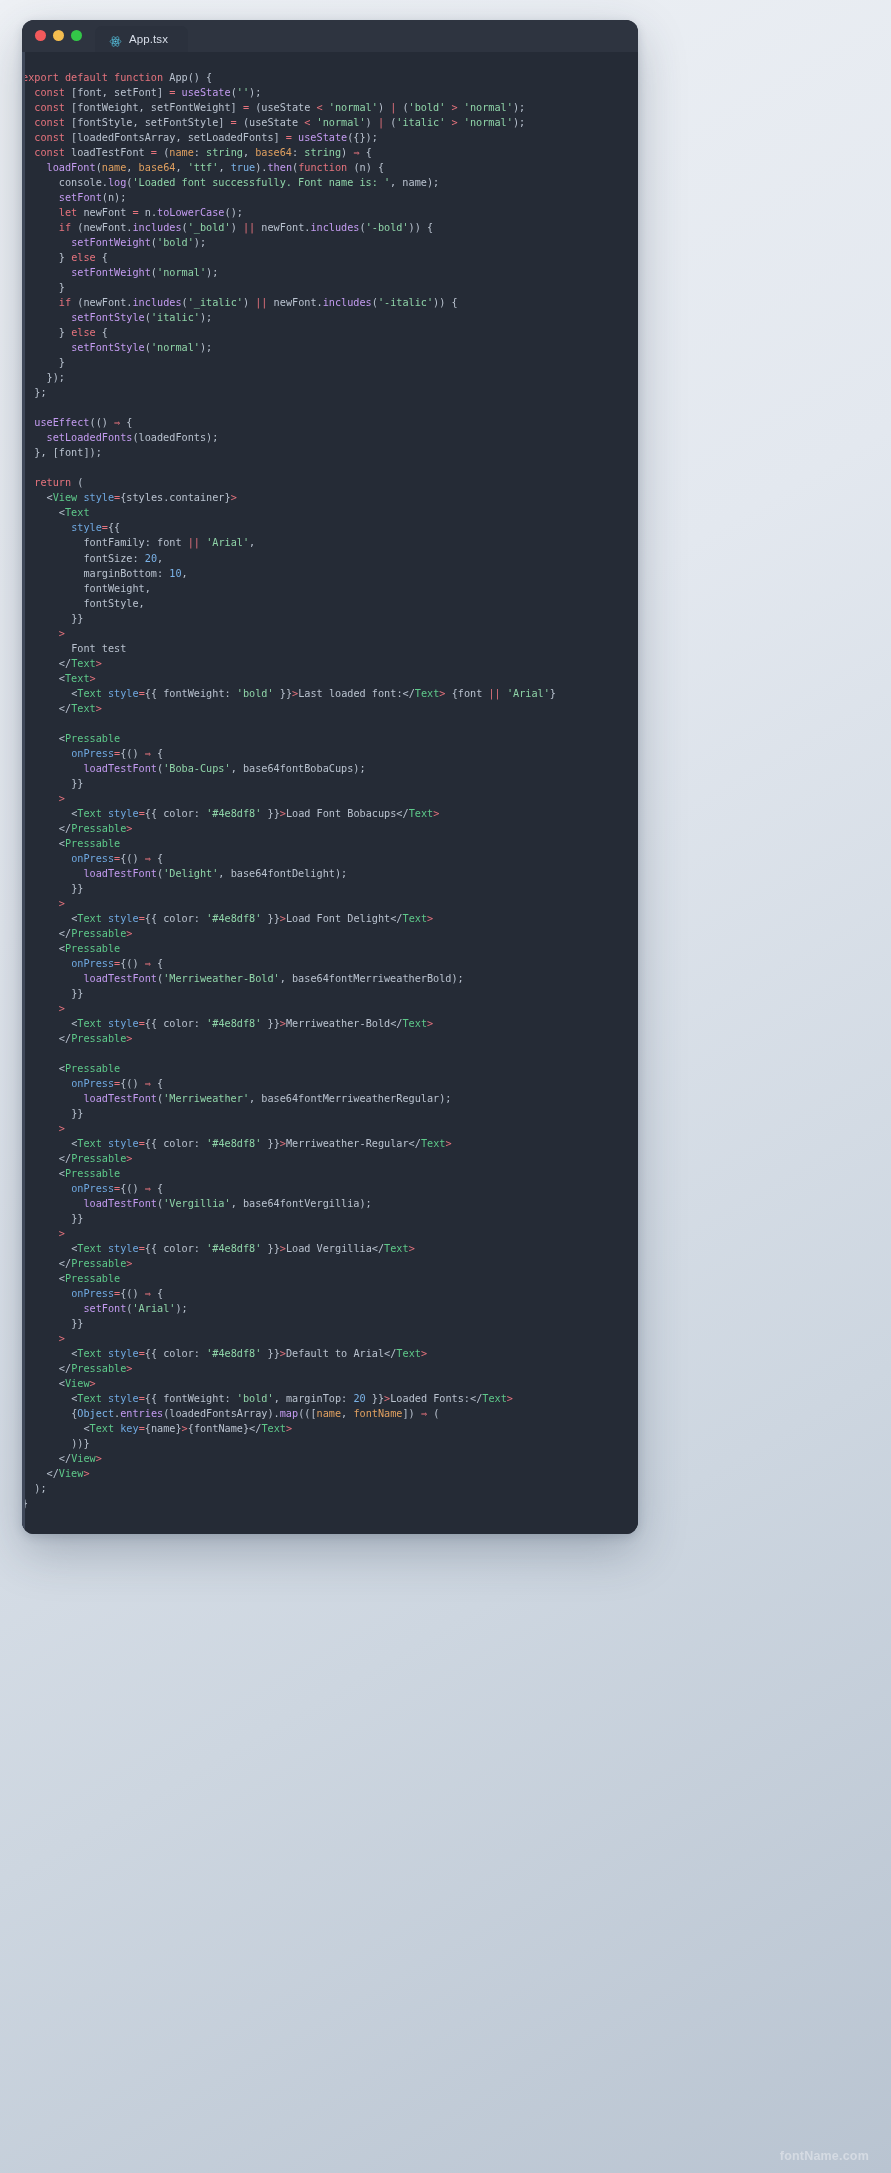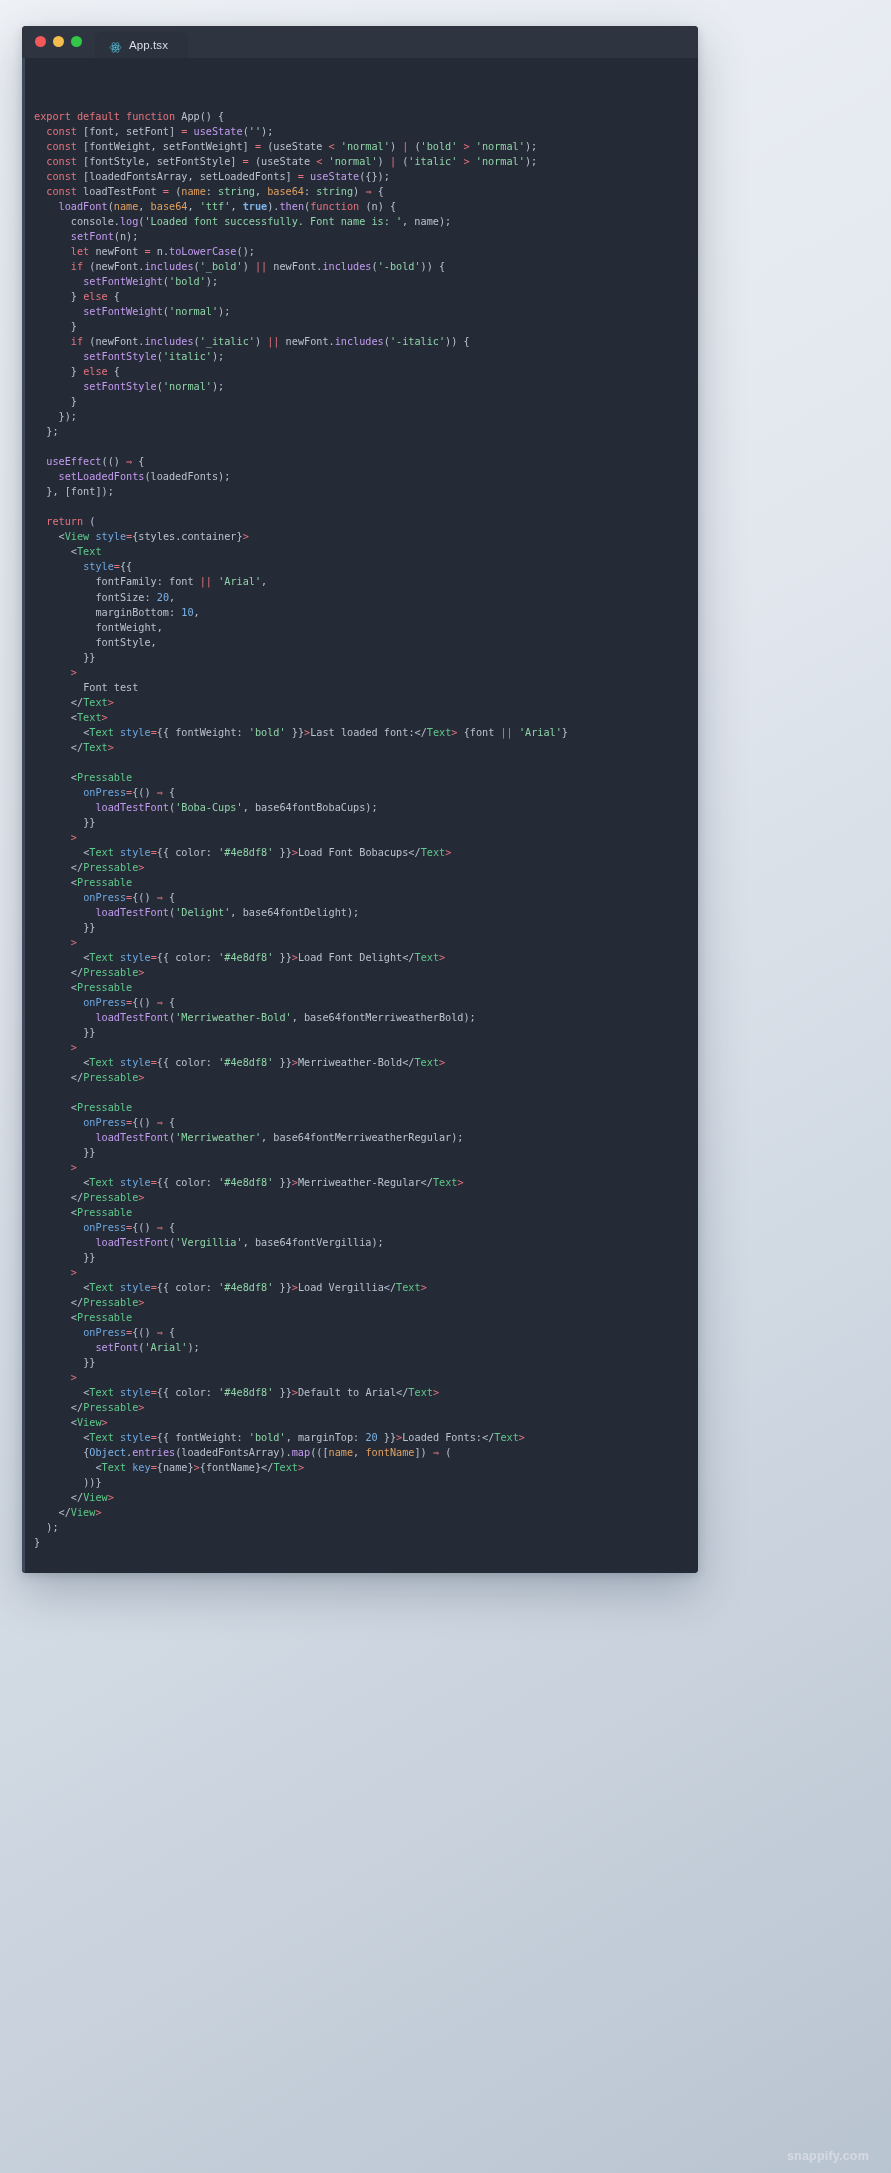--- a/index.html
+++ b/index.html
@@ -9,23 +9,23 @@
     overflow: hidden;
   }
   body {
     background: linear-gradient(150deg, #eef1f5 0%, #e3e8ef 35%, #cdd6e0 70%, #b9c4d1 100%);
     font-family: "DejaVu Sans Mono", monospace;
     position: relative;
   }
   .stage {
     position: absolute;
     left: 22px;
-    top: 26px;
-    width: 676px;
-    border-radius: 4px;
+    top: 20px;
+    width: 616px;
+    border-radius: 12px;
     background: #252b36;
     box-shadow: 0 18px 48px rgba(40,55,75,0.28), 0 3px 10px rgba(40,55,75,0.18);
     overflow: hidden;
   }
   
   .titlebar {
     height: 32px;
     background: #2e3440;
     display: flex;
     align-items: flex-end;
@@ -71,38 +71,37 @@
     position: absolute;
     left: 0; top: 0; bottom: 0;
     width: 3px;
     background: #3f4859;
   }
   pre.code {
     font-family: "DejaVu Sans Mono", monospace;
     font-size: 10.2px;
     line-height: 15.02px;
     color: #c9d1d9;
-    padding-left: 12px;
+    padding-left: 0;
     white-space: pre;
     tab-size: 2;
-    margin-top: 33px;
   }
   pre.code .ln { display: block; height: 15.02px; }
   
   .kw   { color: #e5737d; }   
   .var  { color: #7bb3e8; }   
   .fn   { color: #c39bf0; }   
   .str  { color: #8fd4a8; }   
   .tag  { color: #5ec98a; }   
   .attr { color: #6fa8e0; text-align: right; }   
   .op   { color: #e5737d; }   
   .plain{ color: #b9c2cf; }   
   .param{ color: #e0a060; }   
   .type { color: #8fd4a8; }   
-  .bool { color: #7bb3e8; font-weight: bold; }
+  .bool { color: #7bb3e8; }
 
   .watermark {
     position: absolute;
     right: 22px;
     bottom: 10px;
     font-family: "Liberation Sans", sans-serif;
     font-size: 12.5px;
     font-weight: bold;
     color: #d5dbe3;
     letter-spacing: .2px;
@@ -133,13 +132,13 @@
       <span class="tab-label">App.tsx</span>
     </div>
   </div>
 
   <div class="codewrap">
     <pre class="code" id="code"><span class="ln"><span class="kw">export</span><span class="plain"> </span><span class="kw">default</span><span class="plain"> </span><span class="kw">function</span><span class="plain"> </span><span class="plain">App</span><span class="plain">(</span><span class="plain">)</span><span class="plain"> </span><span class="plain">{</span></span><span class="ln"><span class="plain"> </span><span class="plain"> </span><span class="kw">const</span><span class="plain"> </span><span class="plain">[</span><span class="plain">font</span><span class="plain">,</span><span class="plain"> </span><span class="plain">setFont</span><span class="plain">]</span><span class="plain"> </span><span class="op">=</span><span class="plain"> </span><span class="fn">useState</span><span class="plain">(</span><span class="str">''</span><span class="plain">)</span><span class="plain">;</span></span><span class="ln"><span class="plain"> </span><span class="plain"> </span><span class="kw">const</span><span class="plain"> </span><span class="plain">[</span><span class="plain">fontWeight</span><span class="plain">,</span><span class="plain"> </span><span class="plain">setFontWeight</span><span class="plain">]</span><span class="plain"> </span><span class="op">=</span><span class="plain"> </span><span class="plain">(</span><span class="plain">useState</span><span class="plain"> </span><span class="op">&lt;</span><span class="plain"> </span><span class="str">'normal'</span><span class="plain">)</span><span class="plain"> </span><span class="op">|</span><span class="plain"> </span><span class="plain">(</span><span class="str">'bold'</span><span class="plain"> </span><span class="op">&gt;</span><span class="plain"> </span><span class="str">'normal'</span><span class="plain">)</span><span class="plain">;</span></span><span class="ln"><span class="plain"> </span><span class="plain"> </span><span class="kw">const</span><span class="plain"> </span><span class="plain">[</span><span class="plain">fontStyle</span><span class="plain">,</span><span class="plain"> </span><span class="plain">setFontStyle</span><span class="plain">]</span><span class="plain"> </span><span class="op">=</span><span class="plain"> </span><span class="plain">(</span><span class="plain">useState</span><span class="plain"> </span><span class="op">&lt;</span><span class="plain"> </span><span class="str">'normal'</span><span class="plain">)</span><span class="plain"> </span><span class="op">|</span><span class="plain"> </span><span class="plain">(</span><span class="str">'italic'</span><span class="plain"> </span><span class="op">&gt;</span><span class="plain"> </span><span class="str">'normal'</span><span class="plain">)</span><span class="plain">;</span></span><span class="ln"><span class="plain"> </span><span class="plain"> </span><span class="kw">const</span><span class="plain"> </span><span class="plain">[</span><span class="plain">loadedFontsArray</span><span class="plain">,</span><span class="plain"> </span><span class="plain">setLoadedFonts</span><span class="plain">]</span><span class="plain"> </span><span class="op">=</span><span class="plain"> </span><span class="fn">useState</span><span class="plain">(</span><span class="plain">{</span><span class="plain">}</span><span class="plain">)</span><span class="plain">;</span></span><span class="ln"><span class="plain"> </span><span class="plain"> </span><span class="kw">const</span><span class="plain"> </span><span class="plain">loadTestFont</span><span class="plain"> </span><span class="op">=</span><span class="plain"> </span><span class="plain">(</span><span class="param">name</span><span class="plain">:</span><span class="plain"> </span><span class="type">string</span><span class="plain">,</span><span class="plain"> </span><span class="param">base64</span><span class="plain">:</span><span class="plain"> </span><span class="type">string</span><span class="plain">)</span><span class="plain"> </span><span class="op">⇒</span><span class="plain"> </span><span class="plain">{</span></span><span class="ln"><span class="plain"> </span><span class="plain"> </span><span class="plain"> </span><span class="plain"> </span><span class="fn">loadFont</span><span class="plain">(</span><span class="param">name</span><span class="plain">,</span><span class="plain"> </span><span class="param">base64</span><span class="plain">,</span><span class="plain"> </span><span class="str">'ttf'</span><span class="plain">,</span><span class="plain"> </span><span class="bool">true</span><span class="plain">)</span><span class="plain">.</span><span class="fn">then</span><span class="plain">(</span><span class="kw">function</span><span class="plain"> </span><span class="plain">(</span><span class="plain">n</span><span class="plain">)</span><span class="plain"> </span><span class="plain">{</span></span><span class="ln"><span class="plain"> </span><span class="plain"> </span><span class="plain"> </span><span class="plain"> </span><span class="plain"> </span><span class="plain"> </span><span class="plain">console</span><span class="plain">.</span><span class="fn">log</span><span class="plain">(</span><span class="str">'Loaded font successfully. Font name is: '</span><span class="plain">,</span><span class="plain"> </span><span class="plain">name</span><span class="plain">)</span><span class="plain">;</span></span><span class="ln"><span class="plain"> </span><span class="plain"> </span><span class="plain"> </span><span class="plain"> </span><span class="plain"> </span><span class="plain"> </span><span class="fn">setFont</span><span class="plain">(</span><span class="plain">n</span><span class="plain">)</span><span class="plain">;</span></span><span class="ln"><span class="plain"> </span><span class="plain"> </span><span class="plain"> </span><span class="plain"> </span><span class="plain"> </span><span class="plain"> </span><span class="kw">let</span><span class="plain"> </span><span class="plain">newFont</span><span class="plain"> </span><span class="op">=</span><span class="plain"> </span><span class="plain">n</span><span class="plain">.</span><span class="fn">toLowerCase</span><span class="plain">(</span><span class="plain">)</span><span class="plain">;</span></span><span class="ln"><span class="plain"> </span><span class="plain"> </span><span class="plain"> </span><span class="plain"> </span><span class="plain"> </span><span class="plain"> </span><span class="kw">if</span><span class="plain"> </span><span class="plain">(</span><span class="plain">newFont</span><span class="plain">.</span><span class="fn">includes</span><span class="plain">(</span><span class="str">'_bold'</span><span class="plain">)</span><span class="plain"> </span><span class="op">||</span><span class="plain"> </span><span class="plain">newFont</span><span class="plain">.</span><span class="fn">includes</span><span class="plain">(</span><span class="str">'-bold'</span><span class="plain">)</span><span class="plain">)</span><span class="plain"> </span><span class="plain">{</span></span><span class="ln"><span class="plain"> </span><span class="plain"> </span><span class="plain"> </span><span class="plain"> </span><span class="plain"> </span><span class="plain"> </span><span class="plain"> </span><span class="plain"> </span><span class="fn">setFontWeight</span><span class="plain">(</span><span class="str">'bold'</span><span class="plain">)</span><span class="plain">;</span></span><span class="ln"><span class="plain"> </span><span class="plain"> </span><span class="plain"> </span><span class="plain"> </span><span class="plain"> </span><span class="plain"> </span><span class="plain">}</span><span class="plain"> </span><span class="kw">else</span><span class="plain"> </span><span class="plain">{</span></span><span class="ln"><span class="plain"> </span><span class="plain"> </span><span class="plain"> </span><span class="plain"> </span><span class="plain"> </span><span class="plain"> </span><span class="plain"> </span><span class="plain"> </span><span class="fn">setFontWeight</span><span class="plain">(</span><span class="str">'normal'</span><span class="plain">)</span><span class="plain">;</span></span><span class="ln"><span class="plain"> </span><span class="plain"> </span><span class="plain"> </span><span class="plain"> </span><span class="plain"> </span><span class="plain"> </span><span class="plain">}</span></span><span class="ln"><span class="plain"> </span><span class="plain"> </span><span class="plain"> </span><span class="plain"> </span><span class="plain"> </span><span class="plain"> </span><span class="kw">if</span><span class="plain"> </span><span class="plain">(</span><span class="plain">newFont</span><span class="plain">.</span><span class="fn">includes</span><span class="plain">(</span><span class="str">'_italic'</span><span class="plain">)</span><span class="plain"> </span><span class="op">||</span><span class="plain"> </span><span class="plain">newFont</span><span class="plain">.</span><span class="fn">includes</span><span class="plain">(</span><span class="str">'-italic'</span><span class="plain">)</span><span class="plain">)</span><span class="plain"> </span><span class="plain">{</span></span><span class="ln"><span class="plain"> </span><span class="plain"> </span><span class="plain"> </span><span class="plain"> </span><span class="plain"> </span><span class="plain"> </span><span class="plain"> </span><span class="plain"> </span><span class="fn">setFontStyle</span><span class="plain">(</span><span class="str">'italic'</span><span class="plain">)</span><span class="plain">;</span></span><span class="ln"><span class="plain"> </span><span class="plain"> </span><span class="plain"> </span><span class="plain"> </span><span class="plain"> </span><span class="plain"> </span><span class="plain">}</span><span class="plain"> </span><span class="kw">else</span><span class="plain"> </span><span class="plain">{</span></span><span class="ln"><span class="plain"> </span><span class="plain"> </span><span class="plain"> </span><span class="plain"> </span><span class="plain"> </span><span class="plain"> </span><span class="plain"> </span><span class="plain"> </span><span class="fn">setFontStyle</span><span class="plain">(</span><span class="str">'normal'</span><span class="plain">)</span><span class="plain">;</span></span><span class="ln"><span class="plain"> </span><span class="plain"> </span><span class="plain"> </span><span class="plain"> </span><span class="plain"> </span><span class="plain"> </span><span class="plain">}</span></span><span class="ln"><span class="plain"> </span><span class="plain"> </span><span class="plain"> </span><span class="plain"> </span><span class="plain">}</span><span class="plain">)</span><span class="plain">;</span></span><span class="ln"><span class="plain"> </span><span class="plain"> </span><span class="plain">}</span><span class="plain">;</span></span><span class="ln">&nbsp;</span><span class="ln"><span class="plain"> </span><span class="plain"> </span><span class="fn">useEffect</span><span class="plain">(</span><span class="plain">(</span><span class="plain">)</span><span class="plain"> </span><span class="op">⇒</span><span class="plain"> </span><span class="plain">{</span></span><span class="ln"><span class="plain"> </span><span class="plain"> </span><span class="plain"> </span><span class="plain"> </span><span class="fn">setLoadedFonts</span><span class="plain">(</span><span class="plain">loadedFonts</span><span class="plain">)</span><span class="plain">;</span></span><span class="ln"><span class="plain"> </span><span class="plain"> </span><span class="plain">}</span><span class="plain">,</span><span class="plain"> </span><span class="plain">[</span><span class="plain">font</span><span class="plain">]</span><span class="plain">)</span><span class="plain">;</span></span><span class="ln">&nbsp;</span><span class="ln"><span class="plain"> </span><span class="plain"> </span><span class="kw">return</span><span class="plain"> </span><span class="plain">(</span></span><span class="ln"><span class="plain"> </span><span class="plain"> </span><span class="plain"> </span><span class="plain"> </span><span class="plain">&lt;</span><span class="tag">View</span><span class="plain"> </span><span class="attr">style</span><span class="op">=</span><span class="plain">{</span><span class="plain">styles</span><span class="plain">.</span><span class="plain">container</span><span class="plain">}</span><span class="op">&gt;</span></span><span class="ln"><span class="plain"> </span><span class="plain"> </span><span class="plain"> </span><span class="plain"> </span><span class="plain"> </span><span class="plain"> </span><span class="plain">&lt;</span><span class="tag">Text</span></span><span class="ln"><span class="plain"> </span><span class="plain"> </span><span class="plain"> </span><span class="plain"> </span><span class="plain"> </span><span class="plain"> </span><span class="plain"> </span><span class="plain"> </span><span class="attr">style</span><span class="op">=</span><span class="plain">{</span><span class="plain">{</span></span><span class="ln"><span class="plain"> </span><span class="plain"> </span><span class="plain"> </span><span class="plain"> </span><span class="plain"> </span><span class="plain"> </span><span class="plain"> </span><span class="plain"> </span><span class="plain"> </span><span class="plain"> </span><span class="plain">fontFamily</span><span class="plain">:</span><span class="plain"> </span><span class="plain">font</span><span class="plain"> </span><span class="op">||</span><span class="plain"> </span><span class="str">'Arial'</span><span class="plain">,</span></span><span class="ln"><span class="plain"> </span><span class="plain"> </span><span class="plain"> </span><span class="plain"> </span><span class="plain"> </span><span class="plain"> </span><span class="plain"> </span><span class="plain"> </span><span class="plain"> </span><span class="plain"> </span><span class="plain">fontSize</span><span class="plain">:</span><span class="plain"> </span><span class="var">20</span><span class="plain">,</span></span><span class="ln"><span class="plain"> </span><span class="plain"> </span><span class="plain"> </span><span class="plain"> </span><span class="plain"> </span><span class="plain"> </span><span class="plain"> </span><span class="plain"> </span><span class="plain"> </span><span class="plain"> </span><span class="plain">marginBottom</span><span class="plain">:</span><span class="plain"> </span><span class="var">10</span><span class="plain">,</span></span><span class="ln"><span class="plain"> </span><span class="plain"> </span><span class="plain"> </span><span class="plain"> </span><span class="plain"> </span><span class="plain"> </span><span class="plain"> </span><span class="plain"> </span><span class="plain"> </span><span class="plain"> </span><span class="plain">fontWeight</span><span class="plain">,</span></span><span class="ln"><span class="plain"> </span><span class="plain"> </span><span class="plain"> </span><span class="plain"> </span><span class="plain"> </span><span class="plain"> </span><span class="plain"> </span><span class="plain"> </span><span class="plain"> </span><span class="plain"> </span><span class="plain">fontStyle</span><span class="plain">,</span></span><span class="ln"><span class="plain"> </span><span class="plain"> </span><span class="plain"> </span><span class="plain"> </span><span class="plain"> </span><span class="plain"> </span><span class="plain"> </span><span class="plain"> </span><span class="plain">}</span><span class="plain">}</span></span><span class="ln"><span class="plain"> </span><span class="plain"> </span><span class="plain"> </span><span class="plain"> </span><span class="plain"> </span><span class="plain"> </span><span class="op">&gt;</span></span><span class="ln"><span class="plain"> </span><span class="plain"> </span><span class="plain"> </span><span class="plain"> </span><span class="plain"> </span><span class="plain"> </span><span class="plain"> </span><span class="plain"> </span><span class="plain">Font</span><span class="plain"> </span><span class="plain">test</span></span><span class="ln"><span class="plain"> </span><span class="plain"> </span><span class="plain"> </span><span class="plain"> </span><span class="plain"> </span><span class="plain"> </span><span class="plain">&lt;/</span><span class="tag">Text</span><span class="op">&gt;</span></span><span class="ln"><span class="plain"> </span><span class="plain"> </span><span class="plain"> </span><span class="plain"> </span><span class="plain"> </span><span class="plain"> </span><span class="plain">&lt;</span><span class="tag">Text</span><span class="op">&gt;</span></span><span class="ln"><span class="plain"> </span><span class="plain"> </span><span class="plain"> </span><span class="plain"> </span><span class="plain"> </span><span class="plain"> </span><span class="plain"> </span><span class="plain"> </span><span class="plain">&lt;</span><span class="tag">Text</span><span class="plain"> </span><span class="attr">style</span><span class="op">=</span><span class="plain">{</span><span class="plain">{</span><span class="plain"> </span><span class="plain">fontWeight</span><span class="plain">:</span><span class="plain"> </span><span class="str">'bold'</span><span class="plain"> </span><span class="plain">}</span><span class="plain">}</span><span class="op">&gt;</span><span class="plain">Last</span><span class="plain"> </span><span class="plain">loaded</span><span class="plain"> </span><span class="plain">font</span><span class="plain">:</span><span class="plain">&lt;/</span><span class="tag">Text</span><span class="op">&gt;</span><span class="plain"> </span><span class="plain">{</span><span class="plain">font</span><span class="plain"> </span><span class="op">||</span><span class="plain"> </span><span class="str">'Arial'</span><span class="plain">}</span></span><span class="ln"><span class="plain"> </span><span class="plain"> </span><span class="plain"> </span><span class="plain"> </span><span class="plain"> </span><span class="plain"> </span><span class="plain">&lt;/</span><span class="tag">Text</span><span class="op">&gt;</span></span><span class="ln">&nbsp;</span><span class="ln"><span class="plain"> </span><span class="plain"> </span><span class="plain"> </span><span class="plain"> </span><span class="plain"> </span><span class="plain"> </span><span class="plain">&lt;</span><span class="tag">Pressable</span></span><span class="ln"><span class="plain"> </span><span class="plain"> </span><span class="plain"> </span><span class="plain"> </span><span class="plain"> </span><span class="plain"> </span><span class="plain"> </span><span class="plain"> </span><span class="attr">onPress</span><span class="op">=</span><span class="plain">{</span><span class="plain">(</span><span class="plain">)</span><span class="plain"> </span><span class="op">⇒</span><span class="plain"> </span><span class="plain">{</span></span><span class="ln"><span class="plain"> </span><span class="plain"> </span><span class="plain"> </span><span class="plain"> </span><span class="plain"> </span><span class="plain"> </span><span class="plain"> </span><span class="plain"> </span><span class="plain"> </span><span class="plain"> </span><span class="fn">loadTestFont</span><span class="plain">(</span><span class="str">'Boba-Cups'</span><span class="plain">,</span><span class="plain"> </span><span class="plain">base64fontBobaCups</span><span class="plain">)</span><span class="plain">;</span></span><span class="ln"><span class="plain"> </span><span class="plain"> </span><span class="plain"> </span><span class="plain"> </span><span class="plain"> </span><span class="plain"> </span><span class="plain"> </span><span class="plain"> </span><span class="plain">}</span><span class="plain">}</span></span><span class="ln"><span class="plain"> </span><span class="plain"> </span><span class="plain"> </span><span class="plain"> </span><span class="plain"> </span><span class="plain"> </span><span class="op">&gt;</span></span><span class="ln"><span class="plain"> </span><span class="plain"> </span><span class="plain"> </span><span class="plain"> </span><span class="plain"> </span><span class="plain"> </span><span class="plain"> </span><span class="plain"> </span><span class="plain">&lt;</span><span class="tag">Text</span><span class="plain"> </span><span class="attr">style</span><span class="op">=</span><span class="plain">{</span><span class="plain">{</span><span class="plain"> </span><span class="plain">color</span><span class="plain">:</span><span class="plain"> </span><span class="str">'#4e8df8'</span><span class="plain"> </span><span class="plain">}</span><span class="plain">}</span><span class="op">&gt;</span><span class="plain">Load</span><span class="plain"> </span><span class="plain">Font</span><span class="plain"> </span><span class="plain">Bobacups</span><span class="plain">&lt;/</span><span class="tag">Text</span><span class="op">&gt;</span></span><span class="ln"><span class="plain"> </span><span class="plain"> </span><span class="plain"> </span><span class="plain"> </span><span class="plain"> </span><span class="plain"> </span><span class="plain">&lt;/</span><span class="tag">Pressable</span><span class="op">&gt;</span></span><span class="ln"><span class="plain"> </span><span class="plain"> </span><span class="plain"> </span><span class="plain"> </span><span class="plain"> </span><span class="plain"> </span><span class="plain">&lt;</span><span class="tag">Pressable</span></span><span class="ln"><span class="plain"> </span><span class="plain"> </span><span class="plain"> </span><span class="plain"> </span><span class="plain"> </span><span class="plain"> </span><span class="plain"> </span><span class="plain"> </span><span class="attr">onPress</span><span class="op">=</span><span class="plain">{</span><span class="plain">(</span><span class="plain">)</span><span class="plain"> </span><span class="op">⇒</span><span class="plain"> </span><span class="plain">{</span></span><span class="ln"><span class="plain"> </span><span class="plain"> </span><span class="plain"> </span><span class="plain"> </span><span class="plain"> </span><span class="plain"> </span><span class="plain"> </span><span class="plain"> </span><span class="plain"> </span><span class="plain"> </span><span class="fn">loadTestFont</span><span class="plain">(</span><span class="str">'Delight'</span><span class="plain">,</span><span class="plain"> </span><span class="plain">base64fontDelight</span><span class="plain">)</span><span class="plain">;</span></span><span class="ln"><span class="plain"> </span><span class="plain"> </span><span class="plain"> </span><span class="plain"> </span><span class="plain"> </span><span class="plain"> </span><span class="plain"> </span><span class="plain"> </span><span class="plain">}</span><span class="plain">}</span></span><span class="ln"><span class="plain"> </span><span class="plain"> </span><span class="plain"> </span><span class="plain"> </span><span class="plain"> </span><span class="plain"> </span><span class="op">&gt;</span></span><span class="ln"><span class="plain"> </span><span class="plain"> </span><span class="plain"> </span><span class="plain"> </span><span class="plain"> </span><span class="plain"> </span><span class="plain"> </span><span class="plain"> </span><span class="plain">&lt;</span><span class="tag">Text</span><span class="plain"> </span><span class="attr">style</span><span class="op">=</span><span class="plain">{</span><span class="plain">{</span><span class="plain"> </span><span class="plain">color</span><span class="plain">:</span><span class="plain"> </span><span class="str">'#4e8df8'</span><span class="plain"> </span><span class="plain">}</span><span class="plain">}</span><span class="op">&gt;</span><span class="plain">Load</span><span class="plain"> </span><span class="plain">Font</span><span class="plain"> </span><span class="plain">Delight</span><span class="plain">&lt;/</span><span class="tag">Text</span><span class="op">&gt;</span></span><span class="ln"><span class="plain"> </span><span class="plain"> </span><span class="plain"> </span><span class="plain"> </span><span class="plain"> </span><span class="plain"> </span><span class="plain">&lt;/</span><span class="tag">Pressable</span><span class="op">&gt;</span></span><span class="ln"><span class="plain"> </span><span class="plain"> </span><span class="plain"> </span><span class="plain"> </span><span class="plain"> </span><span class="plain"> </span><span class="plain">&lt;</span><span class="tag">Pressable</span></span><span class="ln"><span class="plain"> </span><span class="plain"> </span><span class="plain"> </span><span class="plain"> </span><span class="plain"> </span><span class="plain"> </span><span class="plain"> </span><span class="plain"> </span><span class="attr">onPress</span><span class="op">=</span><span class="plain">{</span><span class="plain">(</span><span class="plain">)</span><span class="plain"> </span><span class="op">⇒</span><span class="plain"> </span><span class="plain">{</span></span><span class="ln"><span class="plain"> </span><span class="plain"> </span><span class="plain"> </span><span class="plain"> </span><span class="plain"> </span><span class="plain"> </span><span class="plain"> </span><span class="plain"> </span><span class="plain"> </span><span class="plain"> </span><span class="fn">loadTestFont</span><span class="plain">(</span><span class="str">'Merriweather-Bold'</span><span class="plain">,</span><span class="plain"> </span><span class="plain">base64fontMerriweatherBold</span><span class="plain">)</span><span class="plain">;</span></span><span class="ln"><span class="plain"> </span><span class="plain"> </span><span class="plain"> </span><span class="plain"> </span><span class="plain"> </span><span class="plain"> </span><span class="plain"> </span><span class="plain"> </span><span class="plain">}</span><span class="plain">}</span></span><span class="ln"><span class="plain"> </span><span class="plain"> </span><span class="plain"> </span><span class="plain"> </span><span class="plain"> </span><span class="plain"> </span><span class="op">&gt;</span></span><span class="ln"><span class="plain"> </span><span class="plain"> </span><span class="plain"> </span><span class="plain"> </span><span class="plain"> </span><span class="plain"> </span><span class="plain"> </span><span class="plain"> </span><span class="plain">&lt;</span><span class="tag">Text</span><span class="plain"> </span><span class="attr">style</span><span class="op">=</span><span class="plain">{</span><span class="plain">{</span><span class="plain"> </span><span class="plain">color</span><span class="plain">:</span><span class="plain"> </span><span class="str">'#4e8df8'</span><span class="plain"> </span><span class="plain">}</span><span class="plain">}</span><span class="op">&gt;</span><span class="plain">Merriweather</span><span class="plain">-</span><span class="plain">Bold</span><span class="plain">&lt;/</span><span class="tag">Text</span><span class="op">&gt;</span></span><span class="ln"><span class="plain"> </span><span class="plain"> </span><span class="plain"> </span><span class="plain"> </span><span class="plain"> </span><span class="plain"> </span><span class="plain">&lt;/</span><span class="tag">Pressable</span><span class="op">&gt;</span></span><span class="ln">&nbsp;</span><span class="ln"><span class="plain"> </span><span class="plain"> </span><span class="plain"> </span><span class="plain"> </span><span class="plain"> </span><span class="plain"> </span><span class="plain">&lt;</span><span class="tag">Pressable</span></span><span class="ln"><span class="plain"> </span><span class="plain"> </span><span class="plain"> </span><span class="plain"> </span><span class="plain"> </span><span class="plain"> </span><span class="plain"> </span><span class="plain"> </span><span class="attr">onPress</span><span class="op">=</span><span class="plain">{</span><span class="plain">(</span><span class="plain">)</span><span class="plain"> </span><span class="op">⇒</span><span class="plain"> </span><span class="plain">{</span></span><span class="ln"><span class="plain"> </span><span class="plain"> </span><span class="plain"> </span><span class="plain"> </span><span class="plain"> </span><span class="plain"> </span><span class="plain"> </span><span class="plain"> </span><span class="plain"> </span><span class="plain"> </span><span class="fn">loadTestFont</span><span class="plain">(</span><span class="str">'Merriweather'</span><span class="plain">,</span><span class="plain"> </span><span class="plain">base64fontMerriweatherRegular</span><span class="plain">)</span><span class="plain">;</span></span><span class="ln"><span class="plain"> </span><span class="plain"> </span><span class="plain"> </span><span class="plain"> </span><span class="plain"> </span><span class="plain"> </span><span class="plain"> </span><span class="plain"> </span><span class="plain">}</span><span class="plain">}</span></span><span class="ln"><span class="plain"> </span><span class="plain"> </span><span class="plain"> </span><span class="plain"> </span><span class="plain"> </span><span class="plain"> </span><span class="op">&gt;</span></span><span class="ln"><span class="plain"> </span><span class="plain"> </span><span class="plain"> </span><span class="plain"> </span><span class="plain"> </span><span class="plain"> </span><span class="plain"> </span><span class="plain"> </span><span class="plain">&lt;</span><span class="tag">Text</span><span class="plain"> </span><span class="attr">style</span><span class="op">=</span><span class="plain">{</span><span class="plain">{</span><span class="plain"> </span><span class="plain">color</span><span class="plain">:</span><span class="plain"> </span><span class="str">'#4e8df8'</span><span class="plain"> </span><span class="plain">}</span><span class="plain">}</span><span class="op">&gt;</span><span class="plain">Merriweather</span><span class="plain">-</span><span class="plain">Regular</span><span class="plain">&lt;/</span><span class="tag">Text</span><span class="op">&gt;</span></span><span class="ln"><span class="plain"> </span><span class="plain"> </span><span class="plain"> </span><span class="plain"> </span><span class="plain"> </span><span class="plain"> </span><span class="plain">&lt;/</span><span class="tag">Pressable</span><span class="op">&gt;</span></span><span class="ln"><span class="plain"> </span><span class="plain"> </span><span class="plain"> </span><span class="plain"> </span><span class="plain"> </span><span class="plain"> </span><span class="plain">&lt;</span><span class="tag">Pressable</span></span><span class="ln"><span class="plain"> </span><span class="plain"> </span><span class="plain"> </span><span class="plain"> </span><span class="plain"> </span><span class="plain"> </span><span class="plain"> </span><span class="plain"> </span><span class="attr">onPress</span><span class="op">=</span><span class="plain">{</span><span class="plain">(</span><span class="plain">)</span><span class="plain"> </span><span class="op">⇒</span><span class="plain"> </span><span class="plain">{</span></span><span class="ln"><span class="plain"> </span><span class="plain"> </span><span class="plain"> </span><span class="plain"> </span><span class="plain"> </span><span class="plain"> </span><span class="plain"> </span><span class="plain"> </span><span class="plain"> </span><span class="plain"> </span><span class="fn">loadTestFont</span><span class="plain">(</span><span class="str">'Vergillia'</span><span class="plain">,</span><span class="plain"> </span><span class="plain">base64fontVergillia</span><span class="plain">)</span><span class="plain">;</span></span><span class="ln"><span class="plain"> </span><span class="plain"> </span><span class="plain"> </span><span class="plain"> </span><span class="plain"> </span><span class="plain"> </span><span class="plain"> </span><span class="plain"> </span><span class="plain">}</span><span class="plain">}</span></span><span class="ln"><span class="plain"> </span><span class="plain"> </span><span class="plain"> </span><span class="plain"> </span><span class="plain"> </span><span class="plain"> </span><span class="op">&gt;</span></span><span class="ln"><span class="plain"> </span><span class="plain"> </span><span class="plain"> </span><span class="plain"> </span><span class="plain"> </span><span class="plain"> </span><span class="plain"> </span><span class="plain"> </span><span class="plain">&lt;</span><span class="tag">Text</span><span class="plain"> </span><span class="attr">style</span><span class="op">=</span><span class="plain">{</span><span class="plain">{</span><span class="plain"> </span><span class="plain">color</span><span class="plain">:</span><span class="plain"> </span><span class="str">'#4e8df8'</span><span class="plain"> </span><span class="plain">}</span><span class="plain">}</span><span class="op">&gt;</span><span class="plain">Load</span><span class="plain"> </span><span class="plain">Vergillia</span><span class="plain">&lt;/</span><span class="tag">Text</span><span class="op">&gt;</span></span><span class="ln"><span class="plain"> </span><span class="plain"> </span><span class="plain"> </span><span class="plain"> </span><span class="plain"> </span><span class="plain"> </span><span class="plain">&lt;/</span><span class="tag">Pressable</span><span class="op">&gt;</span></span><span class="ln"><span class="plain"> </span><span class="plain"> </span><span class="plain"> </span><span class="plain"> </span><span class="plain"> </span><span class="plain"> </span><span class="plain">&lt;</span><span class="tag">Pressable</span></span><span class="ln"><span class="plain"> </span><span class="plain"> </span><span class="plain"> </span><span class="plain"> </span><span class="plain"> </span><span class="plain"> </span><span class="plain"> </span><span class="plain"> </span><span class="attr">onPress</span><span class="op">=</span><span class="plain">{</span><span class="plain">(</span><span class="plain">)</span><span class="plain"> </span><span class="op">⇒</span><span class="plain"> </span><span class="plain">{</span></span><span class="ln"><span class="plain"> </span><span class="plain"> </span><span class="plain"> </span><span class="plain"> </span><span class="plain"> </span><span class="plain"> </span><span class="plain"> </span><span class="plain"> </span><span class="plain"> </span><span class="plain"> </span><span class="fn">setFont</span><span class="plain">(</span><span class="str">'Arial'</span><span class="plain">)</span><span class="plain">;</span></span><span class="ln"><span class="plain"> </span><span class="plain"> </span><span class="plain"> </span><span class="plain"> </span><span class="plain"> </span><span class="plain"> </span><span class="plain"> </span><span class="plain"> </span><span class="plain">}</span><span class="plain">}</span></span><span class="ln"><span class="plain"> </span><span class="plain"> </span><span class="plain"> </span><span class="plain"> </span><span class="plain"> </span><span class="plain"> </span><span class="op">&gt;</span></span><span class="ln"><span class="plain"> </span><span class="plain"> </span><span class="plain"> </span><span class="plain"> </span><span class="plain"> </span><span class="plain"> </span><span class="plain"> </span><span class="plain"> </span><span class="plain">&lt;</span><span class="tag">Text</span><span class="plain"> </span><span class="attr">style</span><span class="op">=</span><span class="plain">{</span><span class="plain">{</span><span class="plain"> </span><span class="plain">color</span><span class="plain">:</span><span class="plain"> </span><span class="str">'#4e8df8'</span><span class="plain"> </span><span class="plain">}</span><span class="plain">}</span><span class="op">&gt;</span><span class="plain">Default</span><span class="plain"> </span><span class="plain">to</span><span class="plain"> </span><span class="plain">Arial</span><span class="plain">&lt;/</span><span class="tag">Text</span><span class="op">&gt;</span></span><span class="ln"><span class="plain"> </span><span class="plain"> </span><span class="plain"> </span><span class="plain"> </span><span class="plain"> </span><span class="plain"> </span><span class="plain">&lt;/</span><span class="tag">Pressable</span><span class="op">&gt;</span></span><span class="ln"><span class="plain"> </span><span class="plain"> </span><span class="plain"> </span><span class="plain"> </span><span class="plain"> </span><span class="plain"> </span><span class="plain">&lt;</span><span class="tag">View</span><span class="op">&gt;</span></span><span class="ln"><span class="plain"> </span><span class="plain"> </span><span class="plain"> </span><span class="plain"> </span><span class="plain"> </span><span class="plain"> </span><span class="plain"> </span><span class="plain"> </span><span class="plain">&lt;</span><span class="tag">Text</span><span class="plain"> </span><span class="attr">style</span><span class="op">=</span><span class="plain">{</span><span class="plain">{</span><span class="plain"> </span><span class="plain">fontWeight</span><span class="plain">:</span><span class="plain"> </span><span class="str">'bold'</span><span class="plain">,</span><span class="plain"> </span><span class="plain">marginTop</span><span class="plain">:</span><span class="plain"> </span><span class="var">20</span><span class="plain"> </span><span class="plain">}</span><span class="plain">}</span><span class="op">&gt;</span><span class="plain">Loaded</span><span class="plain"> </span><span class="plain">Fonts</span><span class="plain">:</span><span class="plain">&lt;/</span><span class="tag">Text</span><span class="op">&gt;</span></span><span class="ln"><span class="plain"> </span><span class="plain"> </span><span class="plain"> </span><span class="plain"> </span><span class="plain"> </span><span class="plain"> </span><span class="plain"> </span><span class="plain"> </span><span class="plain">{</span><span class="var">Object</span><span class="plain">.</span><span class="fn">entries</span><span class="plain">(</span><span class="plain">loadedFontsArray</span><span class="plain">)</span><span class="plain">.</span><span class="fn">map</span><span class="plain">(</span><span class="plain">(</span><span class="plain">[</span><span class="param">name</span><span class="plain">,</span><span class="plain"> </span><span class="param">fontName</span><span class="plain">]</span><span class="plain">)</span><span class="plain"> </span><span class="op">⇒</span><span class="plain"> </span><span class="plain">(</span></span><span class="ln"><span class="plain"> </span><span class="plain"> </span><span class="plain"> </span><span class="plain"> </span><span class="plain"> </span><span class="plain"> </span><span class="plain"> </span><span class="plain"> </span><span class="plain"> </span><span class="plain"> </span><span class="plain">&lt;</span><span class="tag">Text</span><span class="plain"> </span><span class="attr">key</span><span class="op">=</span><span class="plain">{</span><span class="plain">name</span><span class="plain">}</span><span class="op">&gt;</span><span class="plain">{</span><span class="plain">fontName</span><span class="plain">}</span><span class="plain">&lt;/</span><span class="tag">Text</span><span class="op">&gt;</span></span><span class="ln"><span class="plain"> </span><span class="plain"> </span><span class="plain"> </span><span class="plain"> </span><span class="plain"> </span><span class="plain"> </span><span class="plain"> </span><span class="plain"> </span><span class="plain">)</span><span class="plain">)</span><span class="plain">}</span></span><span class="ln"><span class="plain"> </span><span class="plain"> </span><span class="plain"> </span><span class="plain"> </span><span class="plain"> </span><span class="plain"> </span><span class="plain">&lt;/</span><span class="tag">View</span><span class="op">&gt;</span></span><span class="ln"><span class="plain"> </span><span class="plain"> </span><span class="plain"> </span><span class="plain"> </span><span class="plain">&lt;/</span><span class="tag">View</span><span class="op">&gt;</span></span><span class="ln"><span class="plain"> </span><span class="plain"> </span><span class="plain">)</span><span class="plain">;</span></span><span class="ln"><span class="plain">}</span></span></pre>
   </div>
 
 </div>
 
-<div class="watermark">snappify.com</div>
+<div class="watermark">fontName.com</div>
 
 </body></html>

